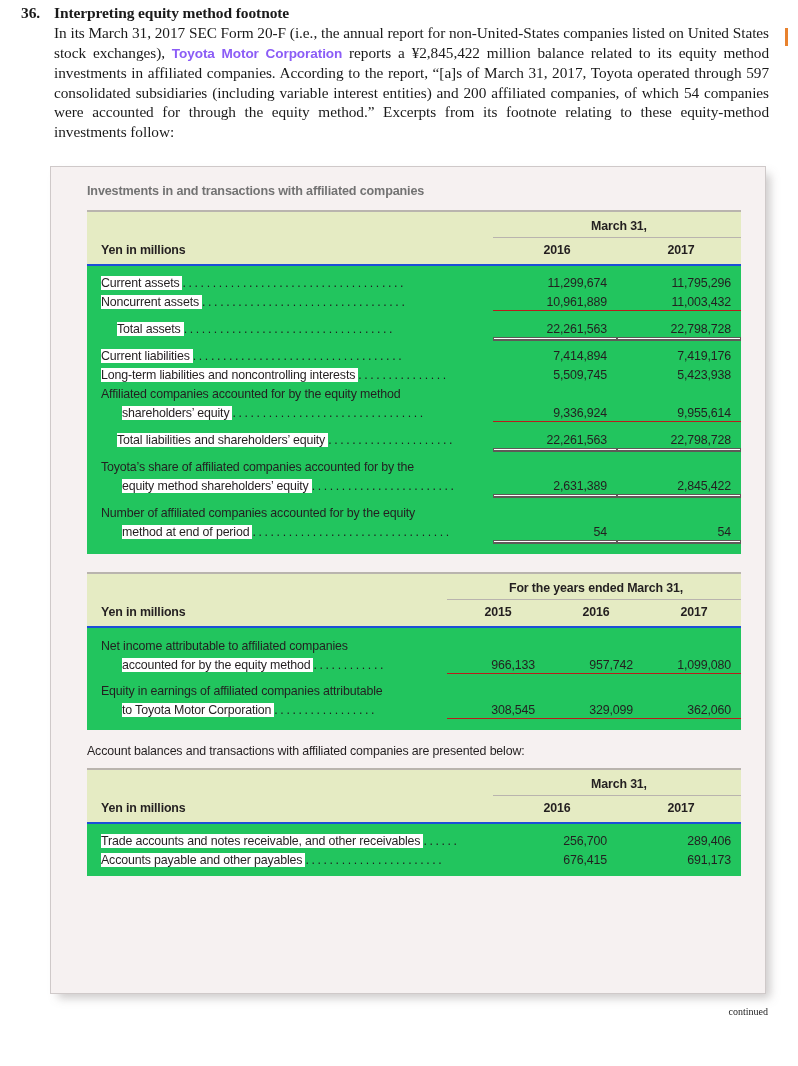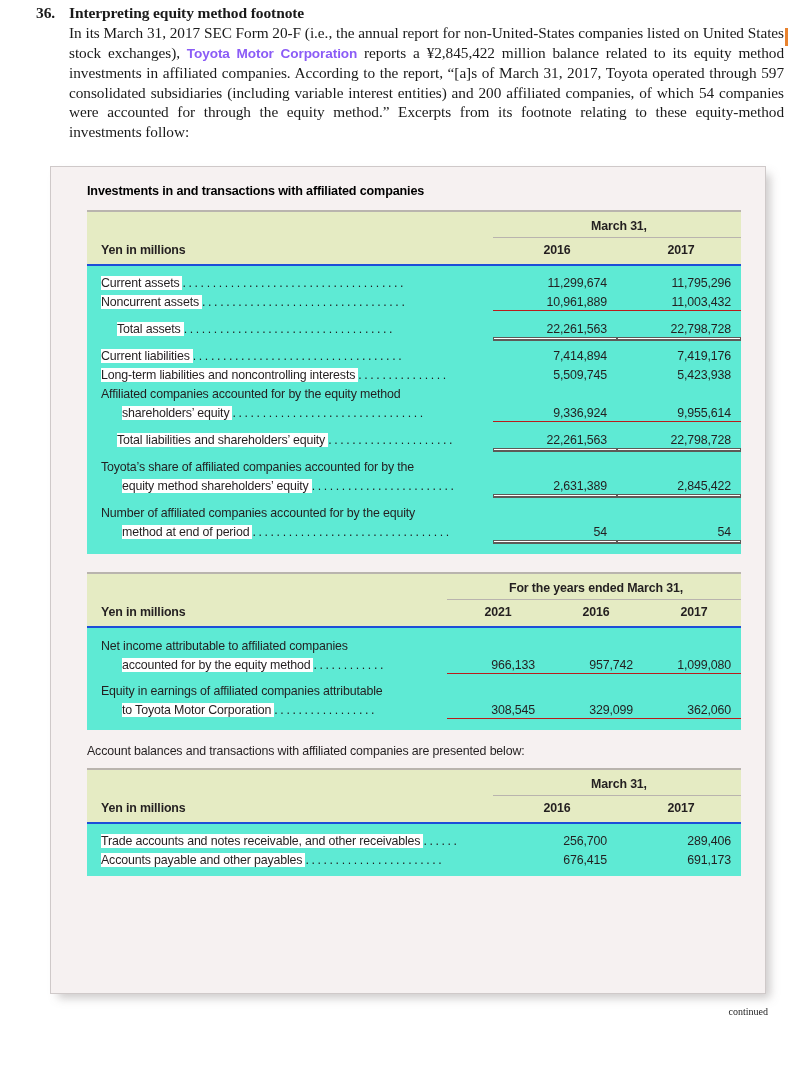--- a/index.html
+++ b/index.html
@@ -12,21 +12,21 @@
   .page {
     position: relative;
     width: 798px; height: 1066px;
     overflow: hidden;
     background: #ffffff;
   }
 
   
   .problem {
     position: absolute;
-    left: 36px; top: 4px; width: 748px;
+    left: 21px; top: 4px; width: 748px;
   }
   .prob-head {
     display: flex;
     align-items: baseline;
     font-family: "Liberation Serif", serif;
     font-weight: bold;
     font-size: 15.5px;
     color: #1a1a1a;
     letter-spacing: -0.1px;
   }
@@ -68,21 +68,21 @@
     border: 1px solid #cfc9c9;
     box-shadow: 6px 6px 9px -2px rgba(110,100,100,0.35);
     overflow: hidden;
   }
   .panel-inner { padding: 17px 24px 0 36px; }
 
   .ex-title {
     font-family: "Liberation Sans", sans-serif;
     font-weight: bold;
     font-size: 12.6px;
-    color: #000000;
+    color: #737373;
     letter-spacing: -0.15px;
     margin-bottom: 3px;
   }
   .ex-sub {
     font-family: "Liberation Sans", sans-serif;
     font-size: 12.4px;
     color: #231f20;
     line-height: 17px;
     letter-spacing: -0.15px;
     max-width: 640px;
@@ -97,21 +97,21 @@
 
   
   .ftable {
     width: 654px;
     border-collapse: collapse;
     font-family: "Liberation Sans", sans-serif;
     font-size: 12.4px;
     color: #231f20;
     letter-spacing: -0.15px;
     margin-top: 12px;
-    background: #5eead4;
+    background: #22c55e;
   }
   .ftable .hdr-band td {
     background: #e5ebc3;
   }
   .ftable .hdr-top td { border-top: 2px solid #b9b4ae; }
 
   td.lbl {
     padding: 0 0 0 14px;
     vertical-align: bottom;
     white-space: nowrap;
@@ -306,21 +306,21 @@
             <col style="width:98px">
             <col style="width:98px">
         </colgroup>
         <tbody>
           <tr class="hdr-band hdr-top">
             <td class="h-blank"></td>
             <td class="h-span" colspan="3">For the years ended March 31,</td>
           </tr>
           <tr class="hdr-band hdr-bot">
             <td class="h-yen">Yen in millions</td>
-            <td class="h-year">2021</td>
+            <td class="h-year">2015</td>
             <td class="h-year">2016</td>
             <td class="h-year">2017</td>
           </tr>
 
 
           <tr class="brow gap">
             <td class="lbl">Net income attributable to affiliated companies</td>
             <td class="num first"></td>
             <td class="num"></td>
             <td class="num"></td>

